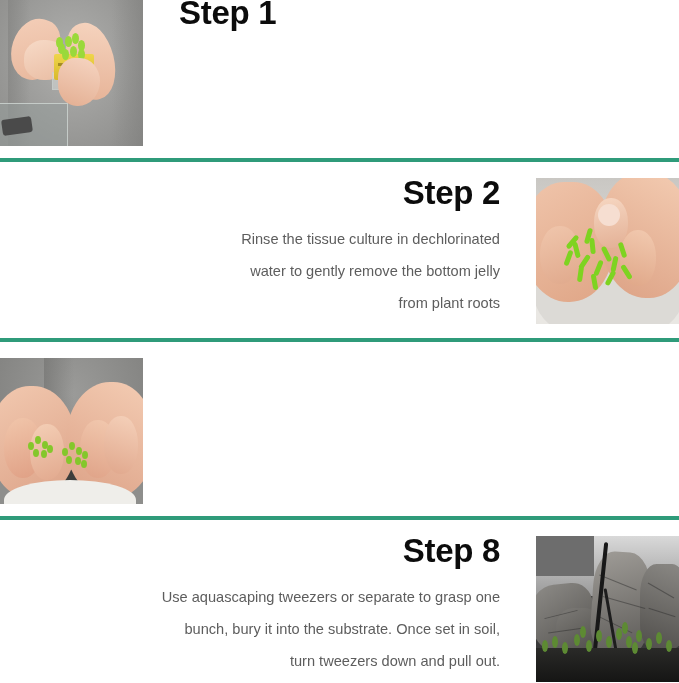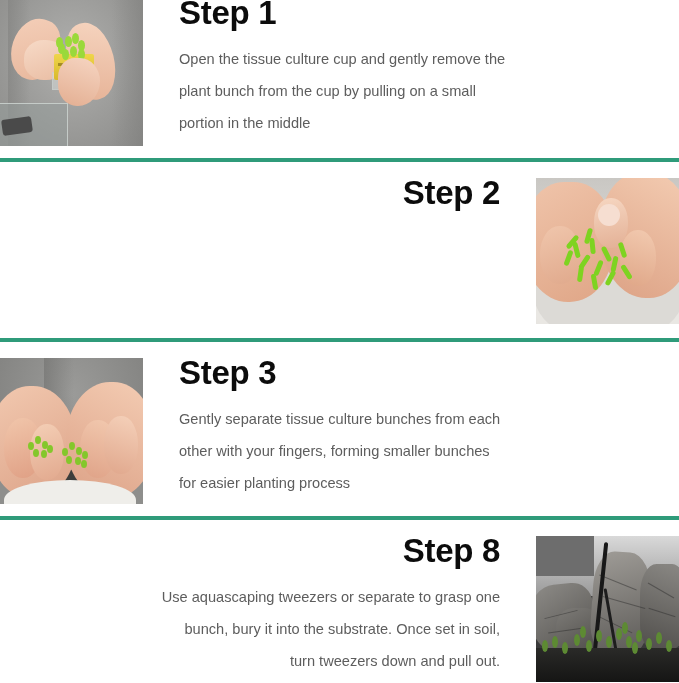--- a/index.html
+++ b/index.html
@@ -208,23 +208,20 @@
           <i style="left:22px; top:16px;"></i>
             <i style="left:0px;  top:4px;"></i>
         </div>
         <div class="p1-hand2"></div>
         <div class="p1-tank"></div>
         <div class="p1-tank2"></div>
       </div>
     </div>
     <div class="text-col">
       <div class="step-title" style="margin-top:-4px;">Step 1</div>
-      <div class="step-body" style="margin-top:14px;">Open the tissue culture cup and gently remove the
-plant bunch from the cup by pulling on a small
-portion in the middle</div>
     </div>
   </div>
 
   <div class="divider" style="top:158px;"></div>
 
   <div class="step-row reverse" style="top:178px; left:0px;">
     <div class="photo">
       <div class="scene">
         <div class="p2-bg"></div>
         <div class="p2-wall"></div>
@@ -249,20 +246,23 @@
           <i style="left:30px; top:54px; transform:rotate(-10deg);"></i>
           <i style="left:46px; top:50px; transform:rotate(28deg);"></i>
           <i style="left:8px;  top:14px; transform:rotate(40deg);"></i>
           <i style="left:62px; top:44px; transform:rotate(-32deg);"></i>
           <i style="left:24px; top:8px;  transform:rotate(16deg);"></i>
         </div>
       </div>
     </div>
     <div class="text-col right">
       <div class="step-title" style="margin-top:-2px;">Step 2</div>
+      <div class="step-body" style="margin-top:14px;">Rinse the tissue culture in dechlorinated
+water to gently remove the bottom jelly
+from plant roots</div>
     </div>
   </div>
 
   <div class="divider" style="top:338px;"></div>
 
   <div class="step-row" style="top:358px; left:0px;">
     <div class="photo">
       <div class="scene">
         <div class="p3-bg"></div>
         <div class="p3-shirt"></div>
@@ -286,26 +286,20 @@
           <i style="left:2px;  top:8px;"></i>
             <i style="left:9px;  top:2px;"></i>
           <i style="left:16px; top:7px;"></i>
             <i style="left:6px;  top:16px;"></i>
           <i style="left:15px; top:17px;"></i>
             <i style="left:22px; top:11px;"></i>
           <i style="left:21px; top:20px;"></i>
         </div>
         <div class="p3-bowl"></div>
       </div>
-    </div>
-    <div class="text-col">
-      <div class="step-title" style="margin-top:-2px;">Step 3</div>
-      <div class="step-body" style="margin-top:14px;">Gently separate tissue culture bunches from each
-other with your fingers, forming smaller bunches
-for easier planting process</div>
     </div>
   </div>
 
   <div class="divider" style="top:516px;"></div>
 
   <div class="step-row reverse" style="top:536px; left:0px;">
     <div class="photo">
       <div class="scene">
         <div class="p4-bg"></div>
         <div class="p4-sky"></div>

